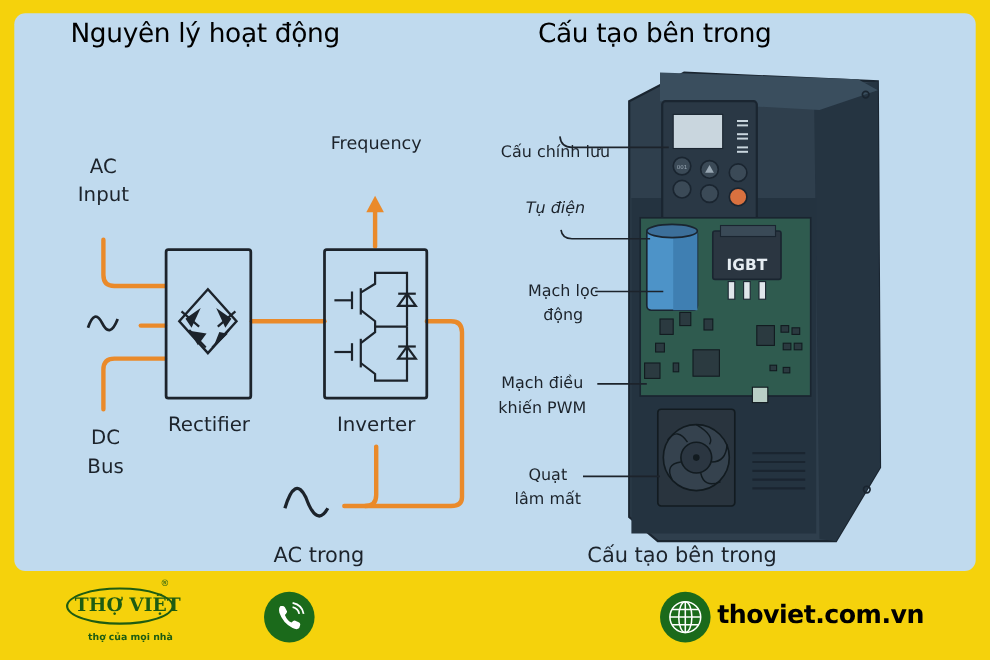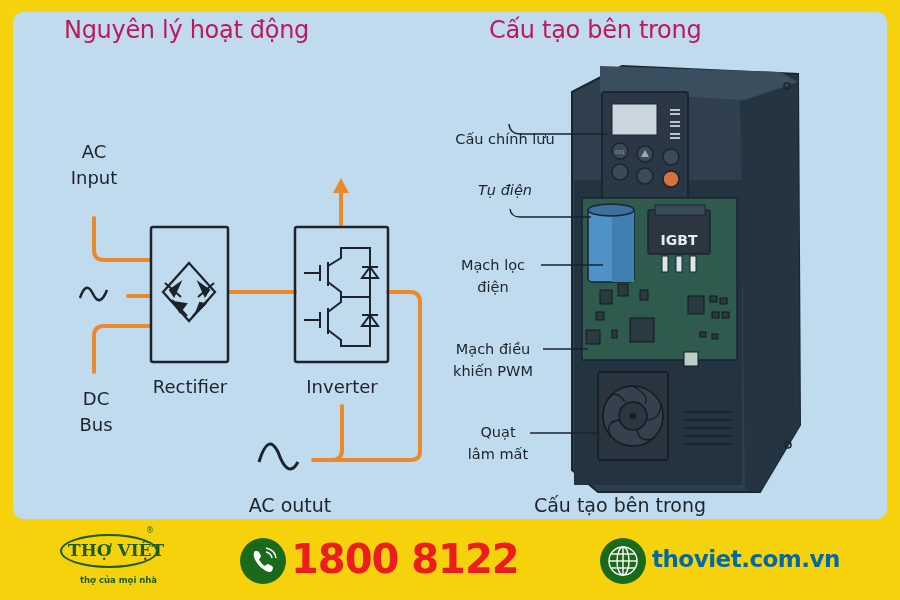--- a/index.html
+++ b/index.html
@@ -1,27 +1,27 @@
 <!DOCTYPE html>
 <html><head>
 <meta charset="utf-8">
 <style>
   * { box-sizing: border-box; margin: 0; padding: 0; }
   html, body { width: 900px; height: 600px; overflow: hidden; }
   body { background: #f5d20c; font-family: "DejaVu Sans", sans-serif; position: relative; }
   .panel { position: absolute; left: 13px; top: 12px; width: 874px; height: 507px; background: #c0daee; border-radius: 10px; }
   .abs { position: absolute; }
-  .title { font-size: 24px; color: #be185d; font-weight: 500; letter-spacing: -0.3px; white-space: nowrap; }
+  .title { font-size: 24px; color: #000000; font-weight: 500; letter-spacing: -0.3px; white-space: nowrap; }
   .lbl { font-size: 18px; color: #1c232b; text-align: center; line-height: 26px; white-space: nowrap; }
   .clbl { font-size: 14.5px; color: #1c232b; text-align: center; line-height: 22px; white-space: nowrap; }
   svg { position: absolute; left: 0; top: 0; }
   .footer { position: absolute; left: 0; top: 520px; width: 900px; height: 80px; }
   .logo-name { font-family: "DejaVu Serif", serif; font-weight: bold; color: #1e5c12; font-size: 17px; }
   .phone { font-family: "DejaVu Sans", sans-serif; font-weight: bold; color: #ee1d1d; font-size: 40px; letter-spacing: -1px; }
-  .web { font-family: "DejaVu Sans", sans-serif; font-weight: bold; color: #0369a1; font-size: 23px; letter-spacing: -0.5px; }
+  .web { font-family: "DejaVu Sans", sans-serif; font-weight: bold; color: #000000; font-size: 23px; letter-spacing: -0.5px; }
   .circle { position: absolute; width: 46px; height: 46px; border-radius: 50%; background: #1b6a1b; }
 </style>
 </head>
 <body>
 
 <div class="panel"></div>
 
 <div class="abs title" style="left:64px;top:16px;">Nguyên lý hoạt động</div>
 
 <svg width="900" height="600">
@@ -78,22 +78,23 @@
   <div>AC</div>
   <div>Input</div>
 </div>
 <div class="abs lbl" style="left:68px;top:386px;width:56px;">
   <div>DC</div>
   <div>Bus</div>
 </div>
 <div class="abs lbl" style="left:140px;top:374px;width:100px;">Rectifier</div>
 <div class="abs lbl" style="left:292px;top:374px;width:100px;">Inverter</div>
 <div class="abs" style="left:284px;top:118px;width:116px;font-size:16px;line-height:24px;text-align:center;color:#1c232b;">
-</div>
-<div class="abs lbl" style="left:232px;top:492px;width:116px;font-size:19px;">AC outut</div>
+  <div>Frequency</div>
+</div>
+<div class="abs lbl" style="left:232px;top:492px;width:116px;font-size:19px;">AC trong</div>
 
 <div class="abs title" style="left:489px;top:16px;">Cấu tạo bên trong</div>
 
 <svg width="900" height="600">
 
   <polygon points="572,92 622,66 798,74 800,425 760,492 598,492 572,470" fill="#2f3f4d" stroke="#1a2530" stroke-width="2"></polygon>
   <polygon points="740,82 798,74 800,425 760,492 745,490" fill="#253441"></polygon>
   <polygon points="600,66 780,72 798,82 745,100 600,92" fill="#3a4e5e"></polygon>
   <circle cx="787" cy="86" r="3" fill="none" stroke="#1a2530" stroke-width="1.5"></circle>
   <circle cx="788" cy="445" r="3" fill="none" stroke="#1a2530" stroke-width="1.5"></circle>
@@ -178,23 +179,23 @@
     <path d="M509 124 Q510 134 520 134 H608"></path>
     <path d="M510 209 Q511 217 520 217 H591"></path>
     <path d="M541 265 H603"></path>
     <path d="M543 349 H588"></path>
     <path d="M530 433 H600"></path>
   </g>
 </svg>
 
 <div class="abs clbl" style="left:446px;top:100px;width:118px;margin-top:28px;">Cấu chính lưu</div>
 <div class="abs clbl" style="left:465px;top:179px;width:80px;font-style:italic;">Tụ điện</div>
-<div class="abs clbl" style="left:448px;top:254px;width:90px;">
+<div class="abs clbl" style="left:467px;top:254px;width:90px;">
   <div>Mạch lọc</div>
-  <div>điện</div>
+  <div>động</div>
 </div>
 <div class="abs clbl" style="left:445px;top:338px;width:96px;">
   <div>Mạch điều</div>
   <div>khiến PWM</div>
 </div>
 <div class="abs clbl" style="left:458px;top:421px;width:80px;">
   <div>Quạt</div>
   <div>lâm mất</div>
 </div>
 <div class="abs" style="left:520px;top:494px;width:200px;font-size:19px;color:#1c232b;text-align:center;white-space:nowrap;">Cấu tạo bên trong</div>
@@ -205,21 +206,20 @@
   <div class="abs" style="left:146px;top:6px;font-size:8px;color:#1e5c12;">®</div>
   <div class="abs" style="left:64px;top:55px;font-size:8.5px;font-weight:bold;color:#1e5c12;white-space:nowrap;padding-left:16px;">thợ của mọi nhà</div>
 
   <div class="circle" style="left:240px;top:18px;">
     <svg width="46" height="46" viewBox="0 0 46 46">
       <path d="M15 13 Q13 15 14 19 Q17 28 26 33 Q30 35 32 33 L33 30 Q33 29 32 28 L28 26 Q27 26 26 27 L25 28 Q21 26 19 21 L20 20 Q21 19 21 18 L19 14 Q18 13 17 13 Z" fill="#ffffff"></path>
       <path d="M26 14 Q31 15 32 20" stroke="#fff" stroke-width="1.6" fill="none"></path>
       <path d="M26 10 Q35 12 36 20" stroke="#fff" stroke-width="1.6" fill="none"></path>
     </svg>
   </div>
-  <div class="abs phone" style="left:291px;top:16px;white-space:nowrap;">1800 8122</div>
 
   <div class="circle" style="left:600px;top:18px;">
     <svg width="46" height="46" viewBox="0 0 46 46">
       <g stroke="#ffffff" stroke-width="1.4" fill="none">
         <circle cx="23" cy="23" r="14"></circle>
         <ellipse cx="23" cy="23" rx="6" ry="14"></ellipse>
         <line x1="23" y1="9" x2="23" y2="37"></line>
         <line x1="9" y1="23" x2="37" y2="23"></line>
         <path d="M11 16 H35"></path>
           <path d="M11 30 H35"></path>

